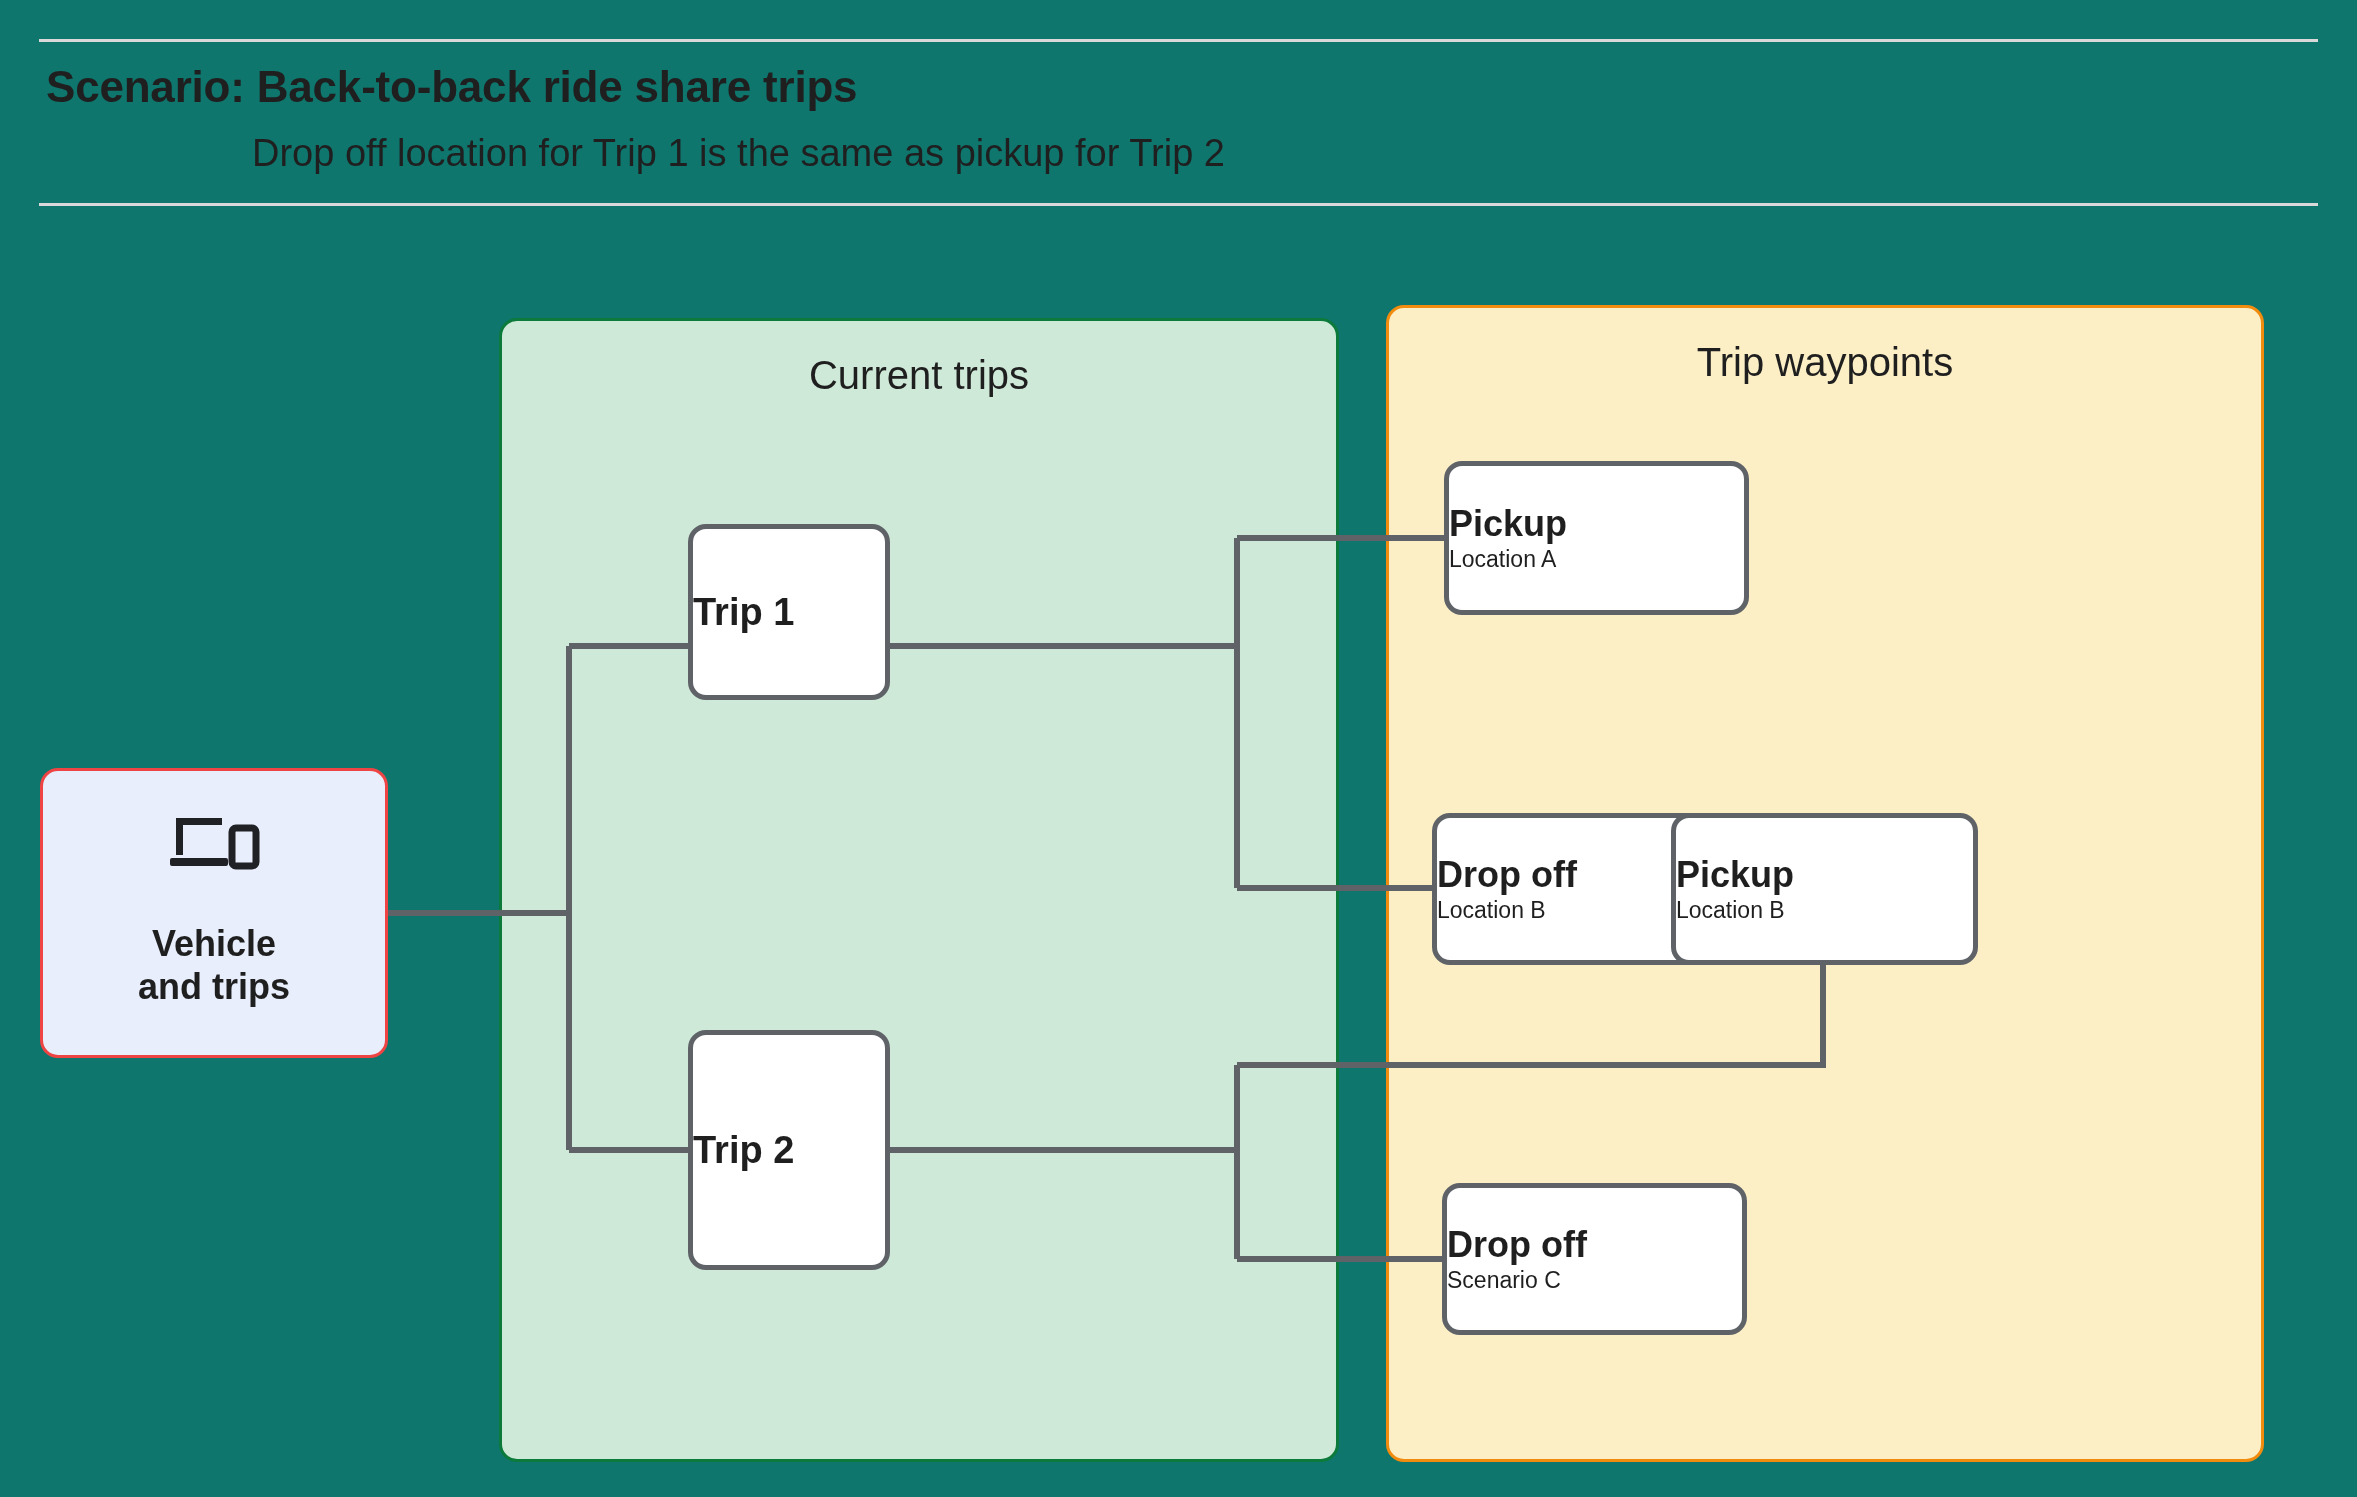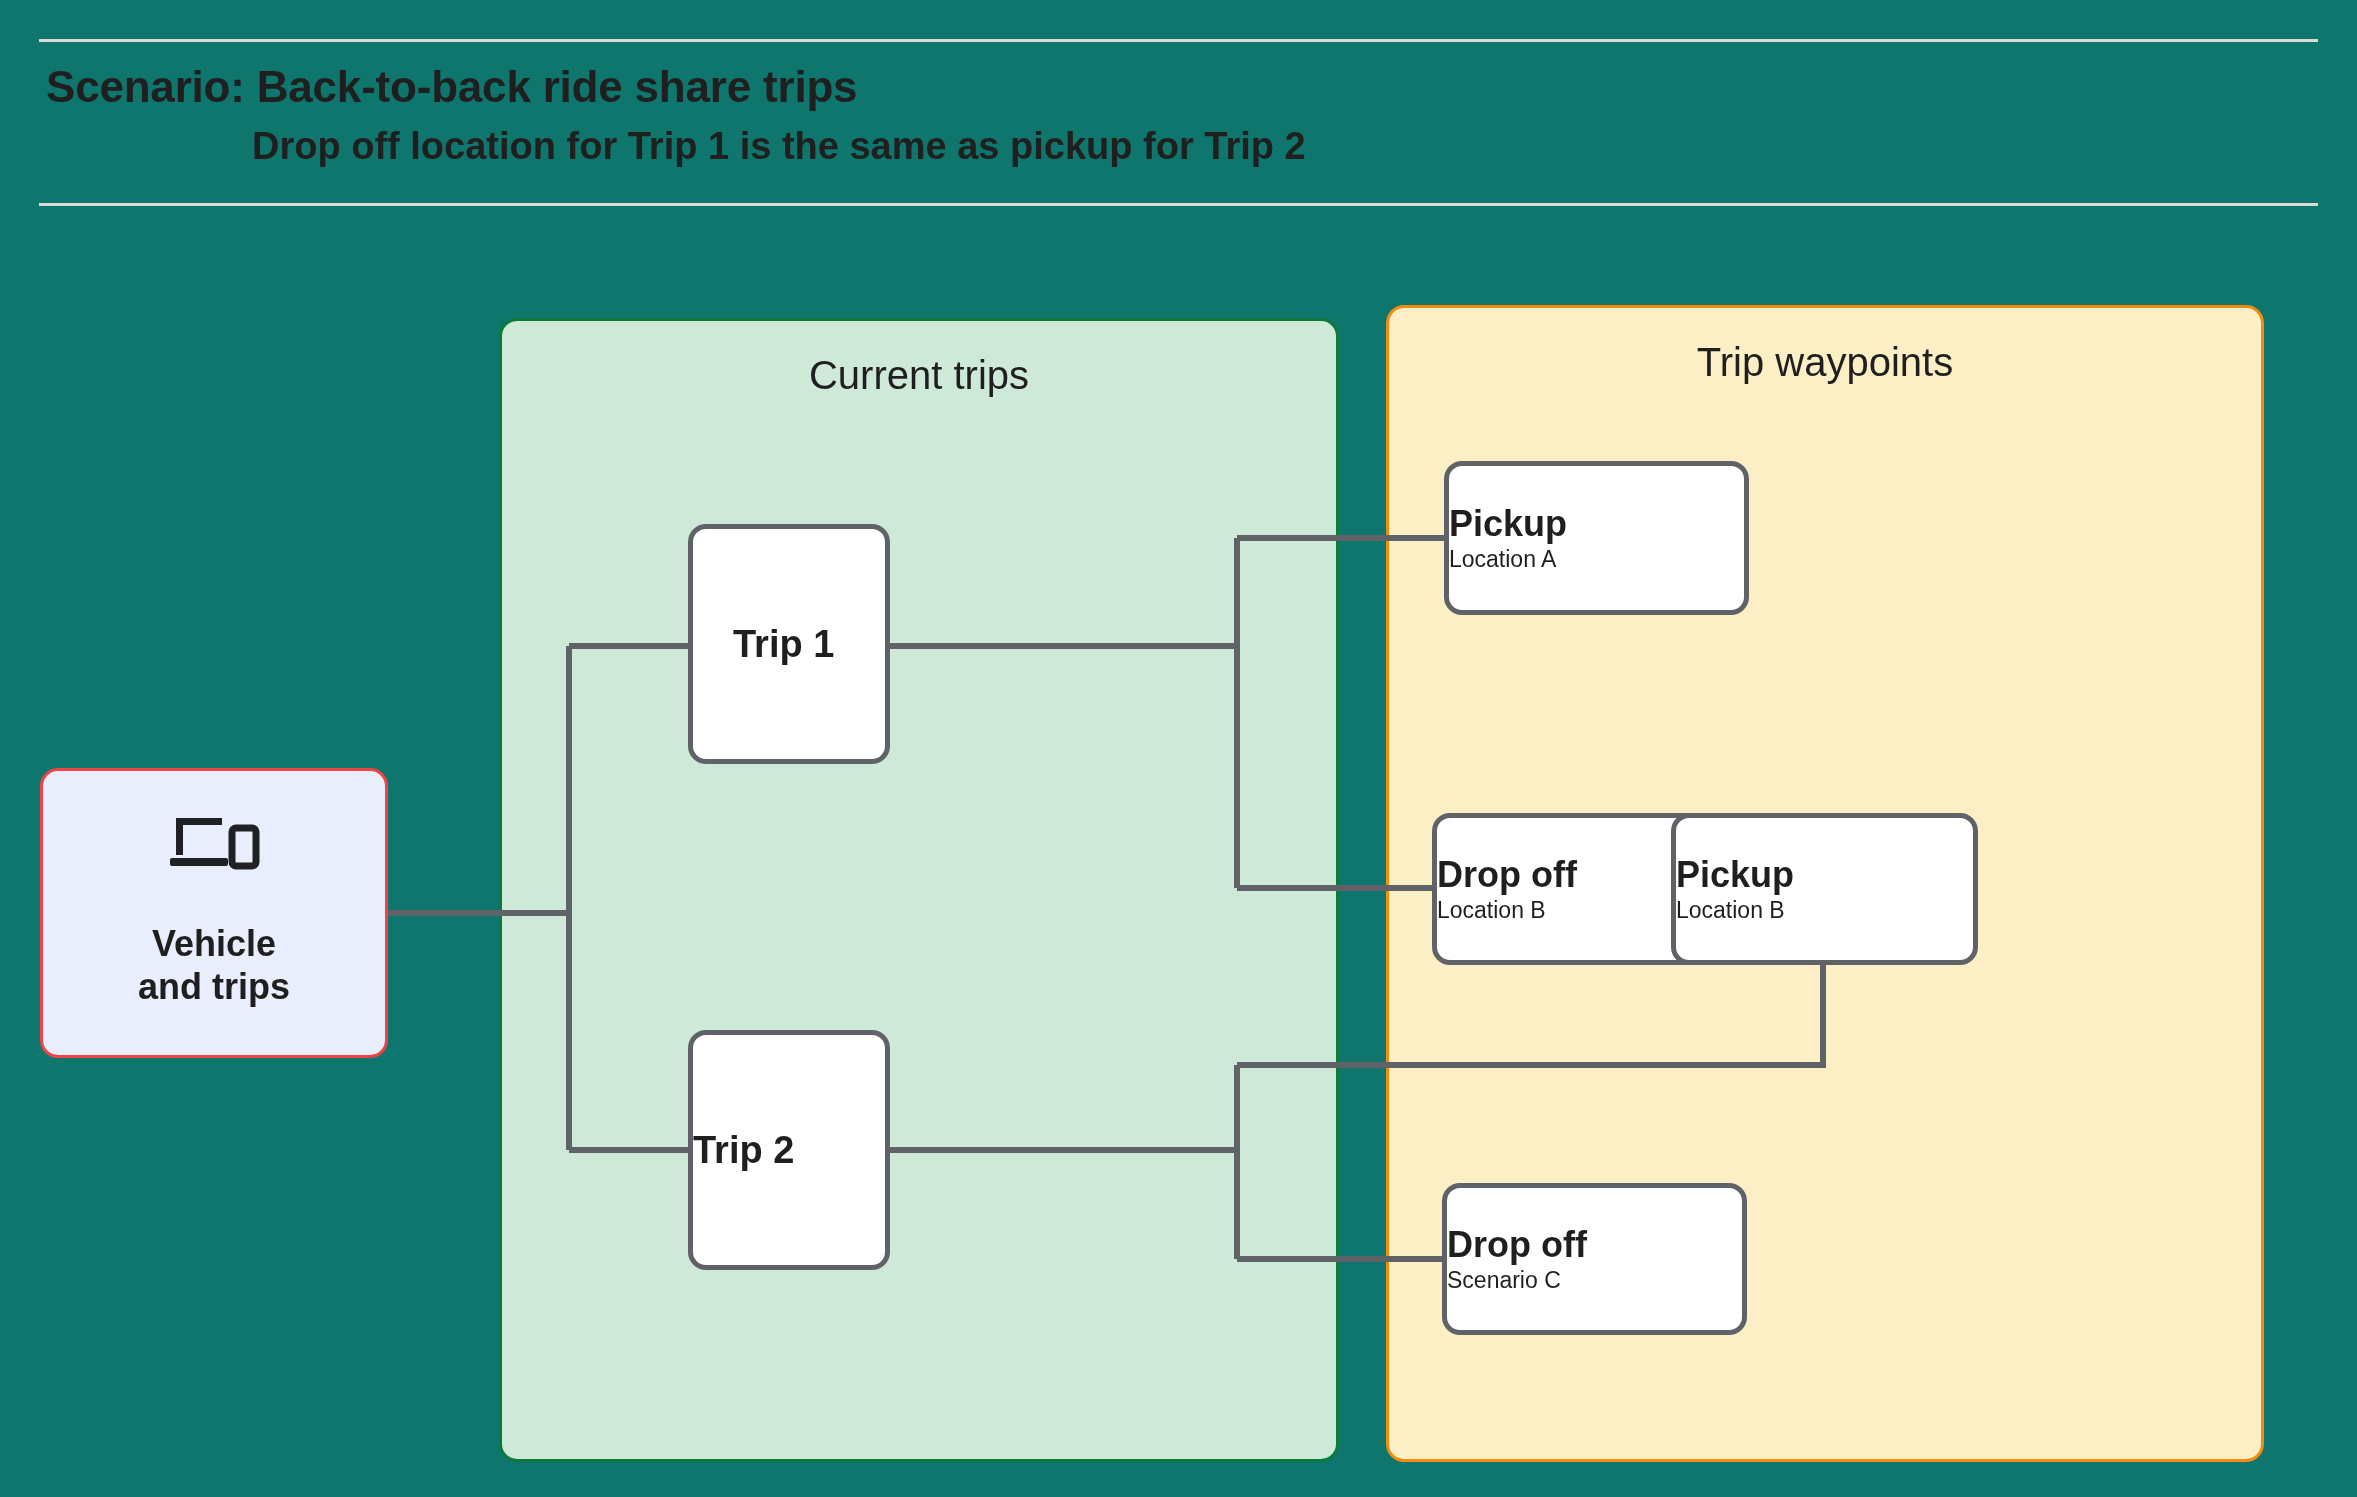--- a/index.html
+++ b/index.html
@@ -35,23 +35,23 @@
     left: 46px;
     top: 62px;
     font-size: 44px;
     font-weight: bold;
     letter-spacing: -0.2px;
     white-space: nowrap;
   }
   .subtitle {
     position: absolute;
     left: 252px;
-    top: 125px;
+    top: 132px;
     font-size: 38px;
-    font-weight: bold;
+    font-weight: normal;
     white-space: nowrap;
   }
 
   
   .panel {
     position: absolute;
     border-radius: 18px;
     box-sizing: border-box;
   }
   .panel-label {
@@ -107,21 +107,21 @@
     font-weight: bold;
     line-height: 1.18;
   }
   .node .line2 {
     font-size: 23px;
     font-weight: normal;
     line-height: 1.18;
   }
   .node.trip .line1 { font-size: 38px; }
 
-  #node-trip1 { left: 688px; top: 524px; width: 202px; height: 240px; padding-left: 40px; }
+  #node-trip1 { left: 688px; top: 524px; width: 202px; height: 176px; }
   #node-trip2 { left: 688px; top: 1030px; width: 202px; height: 240px; }
 
   #node-pickup-a  { left: 1444px; top: 461px;  width: 305px; height: 154px; }
   #node-dropoff-b { left: 1432px; top: 813px;  width: 307px; height: 152px; }
   #node-pickup-b  { left: 1671px; top: 813px;  width: 307px; height: 152px; }
   #node-dropoff-c { left: 1442px; top: 1183px; width: 305px; height: 152px; }
 
   
   #node-vehicle {
     position: absolute;

